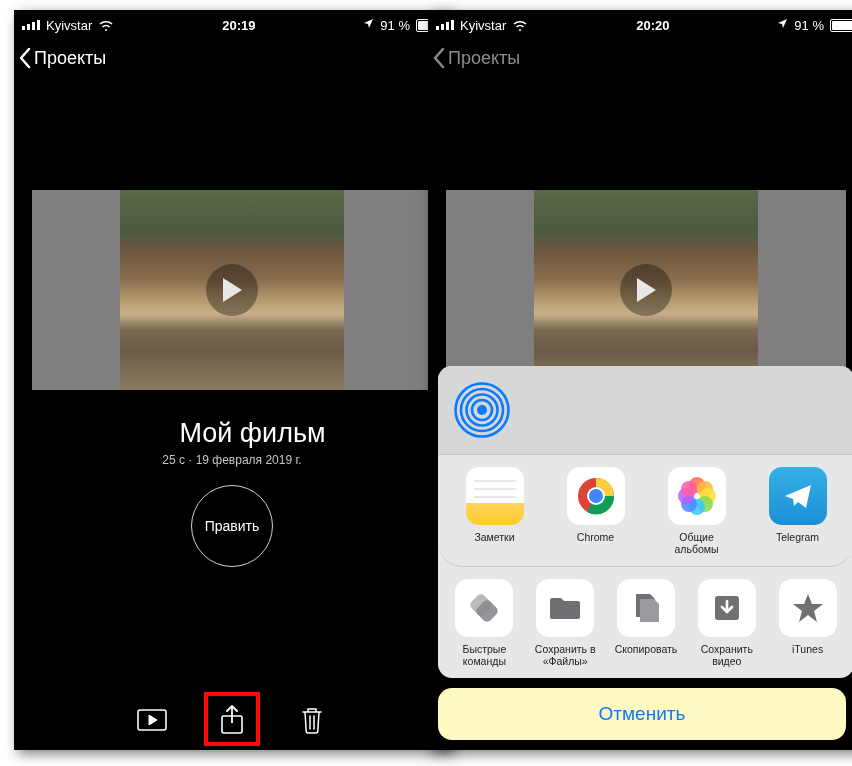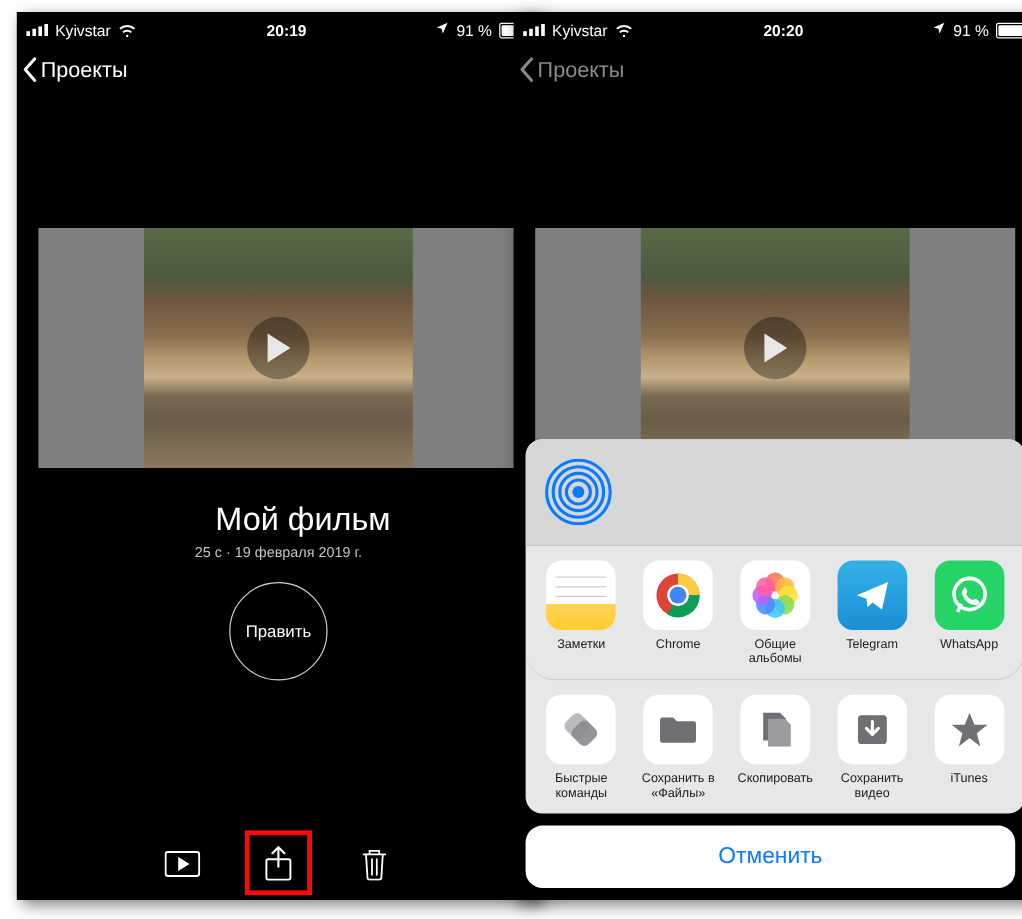--- a/index.html
+++ b/index.html
@@ -175,21 +175,21 @@
     font-size:30px;
     position:relative;
     overflow:hidden;
   }
   .tile.notes { background: linear-gradient(#fff 0%, #fff 62%, #ffd55a 62%, #ffcb2f 100%); }
   .tile.action { background:#fff; }
   .tile svg { display:block; }
 
   .cancel {
     position:absolute; left:10px; right:18px; bottom:10px;
-    height:52px; border-radius:14px; background:#ffffff;
+    height:52px; border-radius:14px; background:#fef9c3;
     display:flex; align-items:center; justify-content:center;
     color:#0a7aff; font-size:19px; font-weight:500;
   }
 </style>
 </head>
 <body>
 
 <div class="stage">
 
   <div class="phone left">
@@ -374,30 +374,20 @@
             <div>Общие альбомы</div>
           </div>
           <div class="cell">
             <div class="tile" style="background:linear-gradient(#34b0e6,#1c8ed6);">
               <svg width="34" height="34" viewBox="0 0 34 34">
                   <path d="M4 17 L30 6 L25 29 L17 23 L13 27 L12 20 Z" fill="#fff"></path>
                 </svg>
             </div>
             <div>Telegram</div>
           </div>
-          <div class="cell">
-            <div class="tile" style="background:#25d366;">
-              <svg width="36" height="36" viewBox="0 0 36 36">
-                  <circle cx="18" cy="17" r="13" fill="none" stroke="#fff" stroke-width="3"></circle>
-                  <path d="M8 32 L11 25" stroke="#fff" stroke-width="3"></path>
-                  <path d="M13 13 Q13 11 15 12 L16 15 Q16 16 15 17 Q17 21 21 22 Q22 21 23 21 L26 23 Q27 25 24 26 Q16 27 12 18 Q11 14 13 13 Z" fill="#fff"></path>
-                </svg>
-            </div>
-            <div>WhatsApp</div>
-          </div>
         </div>
 
         <div class="row last">
           <div class="cell">
             <div class="tile action">
               <svg width="36" height="36" viewBox="0 0 36 36">
                   <rect x="6" y="6" width="18" height="18" rx="5" transform="rotate(45 15 15)" fill="#b9b9be"></rect>
                   <rect x="12" y="12" width="18" height="18" rx="5" transform="rotate(45 21 21)" fill="#898990" opacity="0.9"></rect>
                 </svg>
             </div>

